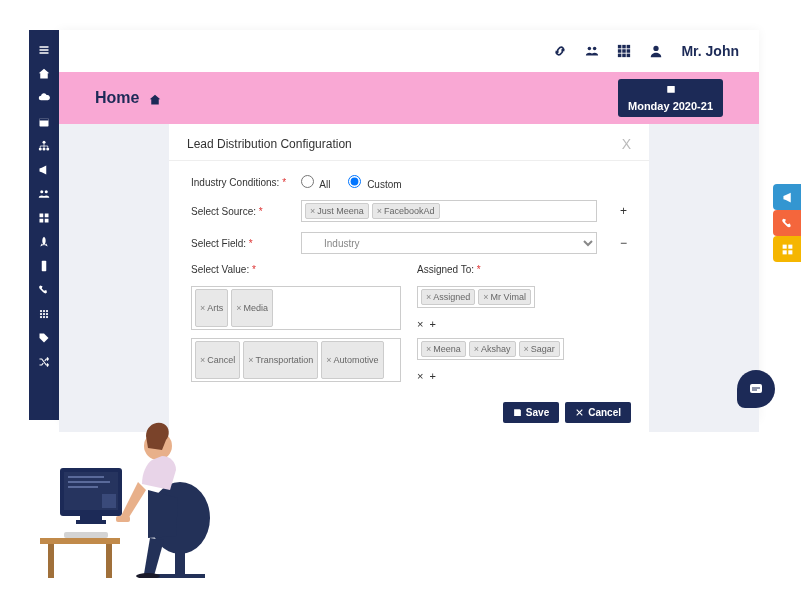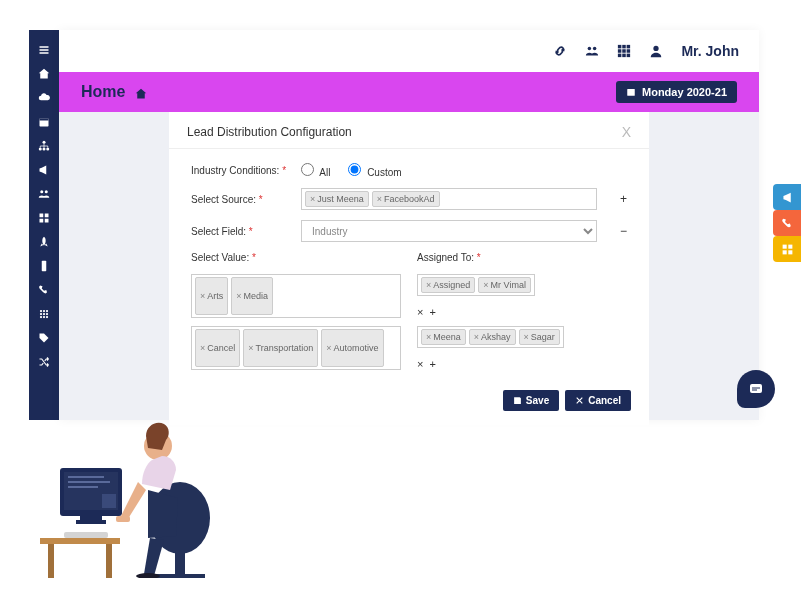--- a/index.html
+++ b/index.html
@@ -8,43 +8,43 @@
 .sidebar { position: absolute; left: 29px; top: 30px; width: 30px; height: 390px; background: #1c2a57; display: flex; flex-direction: column; align-items: center; padding-top: 8px; }
 .sidebar-item { width: 30px; height: 24px; display: flex; align-items: center; justify-content: center; color: #fff; font-size: 10px; cursor: pointer; }
 .sidebar-item svg { width: 12px; height: 12px; fill: #fff; }
 
 .main { position: absolute; left: 59px; top: 30px; width: 700px; height: 390px; background: #fff; box-shadow: 0 0 10px rgba(0,0,0,0.05); }
 .topbar { height: 42px; display: flex; align-items: center; justify-content: flex-end; padding: 0 20px; gap: 18px; }
 .topbar-icon { width: 14px; height: 14px; display: flex; align-items: center; justify-content: center; cursor: pointer; }
 .topbar-icon svg { width: 14px; height: 14px; fill: #1c2a57; }
 .user-name { color: #1c2a57; font-weight: bold; font-size: 14px; }
 
-.breadcrumb-row { height: 40px; background: #d946ef; display: flex; align-items: center; justify-content: space-between; padding: 0 22px; }
+.breadcrumb-row { height: 52px; background: #f9a8d4; display: flex; align-items: center; justify-content: space-between; padding: 0 36px; }
 .breadcrumb-left { display: flex; align-items: center; gap: 10px; }
 .page-title { color: #1c2a57; font-weight: bold; font-size: 16px; }
 .home-icon-sm { width: 12px; height: 12px; }
 .home-icon-sm svg { width: 12px; height: 12px; fill: #1c2a57; }
-.date-badge { background: #1c2a57; color: #fff; font-size: 11px; font-weight: bold; padding: 5px 10px; border-radius: 3px; display: flex; align-items: center; gap: 6px; }
+.date-badge { background: #1c2a57; color: #fff; font-size: 11px; font-weight: bold; padding: 5px 10px; border-radius: 3px; display: flex; align-items: center; gap: 6px; flex-direction: column; }
 .date-badge svg { width: 10px; height: 10px; fill: #fff; }
 
 .content-area { background: #eef0f5; height: 308px; padding: 0 20px 20px; }
 .modal { background: #fff; width: 480px; margin: 0 auto; padding: 0; }
 .modal-head { display: flex; justify-content: space-between; align-items: center; padding: 12px 18px 8px; border-bottom: 1px solid #eee; }
 .modal-title { font-size: 12px; color: #333; font-weight: 500; }
 .modal-close { color: #bbb; font-size: 14px; cursor: pointer; }
 .modal-body { padding: 14px 22px 12px; font-size: 10px; color: #333; }
 .row { display: flex; align-items: center; margin-bottom: 10px; }
 .label { width: 110px; font-size: 10px; color: #333; }
 .req { color: #d33; }
 .radio-group { display: flex; gap: 18px; align-items: center; font-size: 10px; justify-content: space-between; }
 .radio-group input { margin-right: 3px; }
 .tag-input { border: 1px solid #ccc; min-height: 22px; display: flex; flex-wrap: wrap; gap: 3px; padding: 2px 3px; background: #fff; flex: 1; }
 .tag { background: #e8e8e8; border: 1px solid #ccc; color: #666; font-size: 9px; padding: 1px 4px; border-radius: 2px; display: flex; align-items: center; gap: 2px; }
 .tag-x { font-size: 9px; color: #888; cursor: pointer; }
-.select-box { border: 1px solid #ccc; height: 22px; flex: 1; padding: 0 6px; font-size: 10px; color: #888; background: #fff; }
+.select-box { border: 1px solid #ccc; height: 22px; flex: 1; padding: 0 18px; font-size: 10px; color: #888; background: #fff; }
 .action-col { width: 30px; display: flex; justify-content: flex-end; gap: 6px; font-size: 12px; color: #333; }
 .action-btn { cursor: pointer; font-weight: normal; }
 
 .two-col { display: flex; gap: 16px; }
 .col { flex: 1; display: flex; flex-direction: column; }
 .col-label { font-size: 10px; margin-bottom: 5px; }
 .row-tags { display: flex; align-items: flex-start; gap: 6px; }
 .row-tags .tag-input { flex: 1; }
 .row-actions { display: flex; gap: 6px; font-size: 11px; color: #333; padding-top: 4px; }
 

